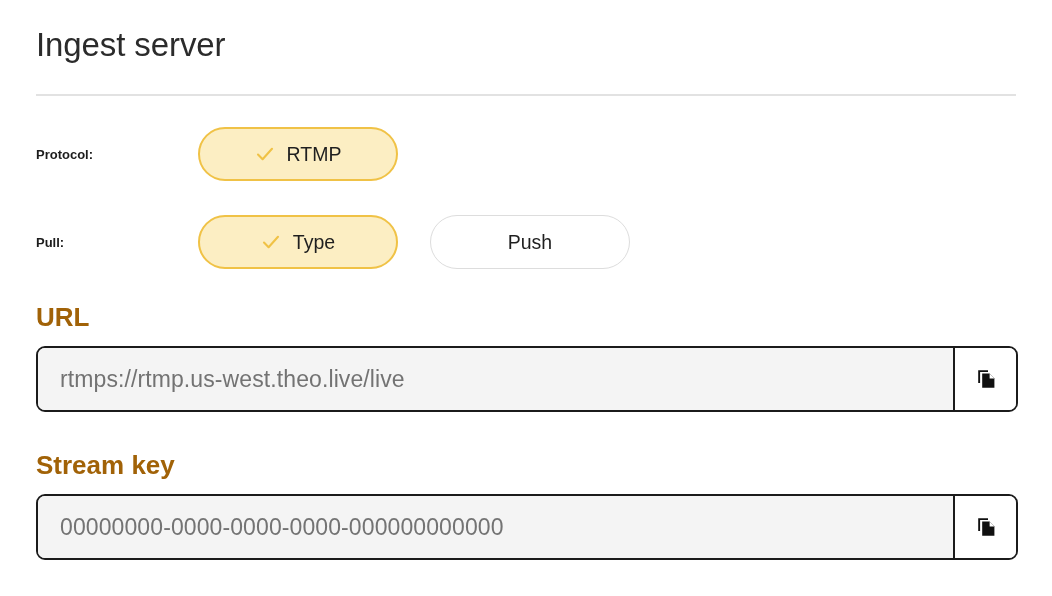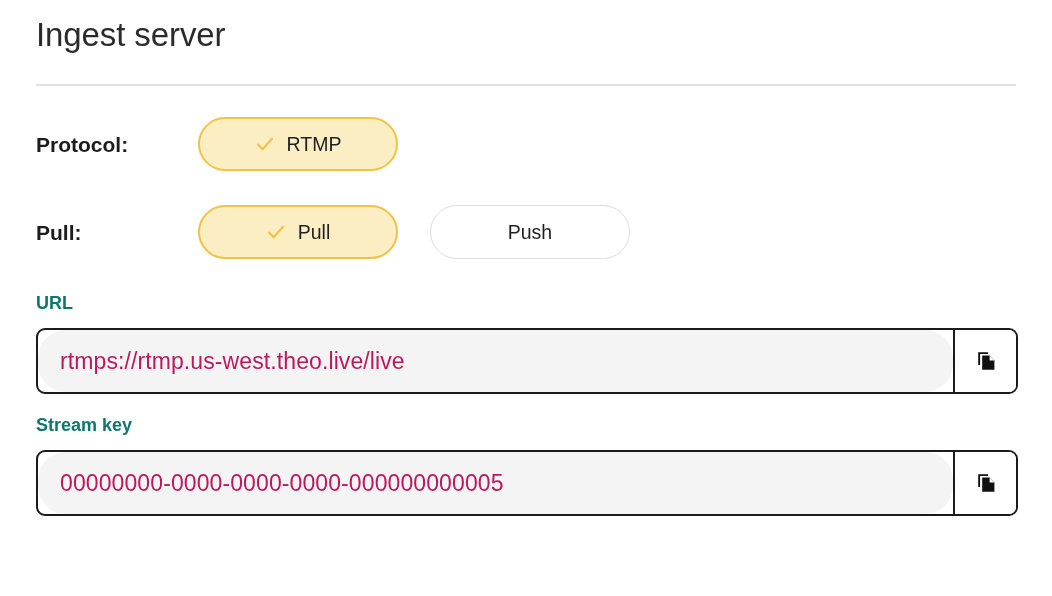--- a/index.html
+++ b/index.html
@@ -22,42 +22,42 @@
     padding: 0 36px;
   }
 
   
   .page-title {
     font-size: 33px;
     font-weight: 300;
     color: #2b2b2b;
     letter-spacing: -0.1px;
     line-height: 1;
-    padding-top: 18px;
+    padding-top: 28px;
     margin: 0;
     white-space: nowrap;
   }
   .title-divider {
     margin-top: 33px;
     height: 2px;
     background: #e2e2e2;
     width: 100%;
   }
 
   
   .option-row {
     display: flex;
     align-items: center;
     height: 56px;
   }
   .option-row.protocol { margin-top: 30px; }
   .option-row.type     { margin-top: 32px; }
 
   .row-label {
-    font-size: 21px;
+    font-size: 13px;
     font-weight: bold;
     color: #1c1c1c;
     width: 162px;
     flex: none;
     line-height: 1;
   }
 
   .choice-btn {
     width: 200px;
     height: 54px;
@@ -86,27 +86,27 @@
 
   .check-icon {
     width: 20px;
     height: 20px;
     flex: none;
     display: block;
   }
 
   
   .field-label {
-    font-size: 18px;
+    font-size: 26px;
     font-weight: bold;
-    color: #0f766e;
+    color: #a16207;
     line-height: 1;
   }
   .field-block.url        { margin-top: 34px; }
-  .field-block.streamkey  { margin-top: 22px; }
+  .field-block.streamkey  { margin-top: 40px; }
 
   .input-group {
     margin-top: 16px;
     display: flex;
     align-items: stretch;
     width: 982px;
     height: 66px;
     box-sizing: border-box;
     border: 2.5px solid #1b1b1b;
     border-radius: 9px;
@@ -114,26 +114,25 @@
     background: #ffffff;
   }
   .input-value {
     flex: 1 1 auto;
     min-width: 0;
     background: #f4f4f4;
     display: flex;
     align-items: center;
     padding: 12px 22px;
     font-size: 23px;
-    color: #be185d;
+    color: #737373;
     white-space: nowrap;
     overflow: hidden;
     text-overflow: ellipsis;
     letter-spacing: 0.1px;
-    border-radius: 28px;
   }
   .copy-btn {
     flex: none;
     width: 63px;
     background: #ffffff;
     border: none;
     border-left: 2.5px solid #1b1b1b;
     display: flex;
     align-items: center;
     justify-content: center;
@@ -166,21 +165,21 @@
 
   </div>
 
   <div class="option-row type">
     <div class="row-label">Pull:</div>
 
     <button class="choice-btn selected">
       <svg class="check-icon" viewBox="0 0 20 20" fill="none">
         <path d="M3 10.6 L7.6 15.2 L17 4.8" stroke="#f0c246" stroke-width="2.1" stroke-linecap="round" stroke-linejoin="round"></path>
       </svg>
-      <span>Pull</span>
+      <span>Type</span>
     </button>
 
     <button class="choice-btn">
       <span>Push</span>
     </button>
   </div>
 
   <div class="field-block url">
     <div class="field-label">URL</div>
     <div class="input-group">
@@ -191,21 +190,21 @@
           <path d="M8.2 6.6 H15.6 L20.4 11.4 V20.8 H8.2 Z" fill="#101010"></path>
           <path d="M15.6 6.6 L20.4 11.4 H15.6 Z" fill="#ffffff"></path>
         </svg>
       </button>
     </div>
   </div>
 
   <div class="field-block streamkey">
     <div class="field-label">Stream key</div>
     <div class="input-group">
-      <div class="input-value">00000000-0000-0000-0000-000000000005</div>
+      <div class="input-value">00000000-0000-0000-0000-000000000000</div>
       <button class="copy-btn">
         <svg class="copy-icon" viewBox="0 0 24 24">
           <path d="M4.2 3.2 H14 V5.1 H6.1 V16 H4.2 Z" fill="#101010"></path>
           <path d="M8.2 6.6 H15.6 L20.4 11.4 V20.8 H8.2 Z" fill="#101010"></path>
           <path d="M15.6 6.6 L20.4 11.4 H15.6 Z" fill="#ffffff"></path>
         </svg>
       </button>
     </div>
   </div>
 

